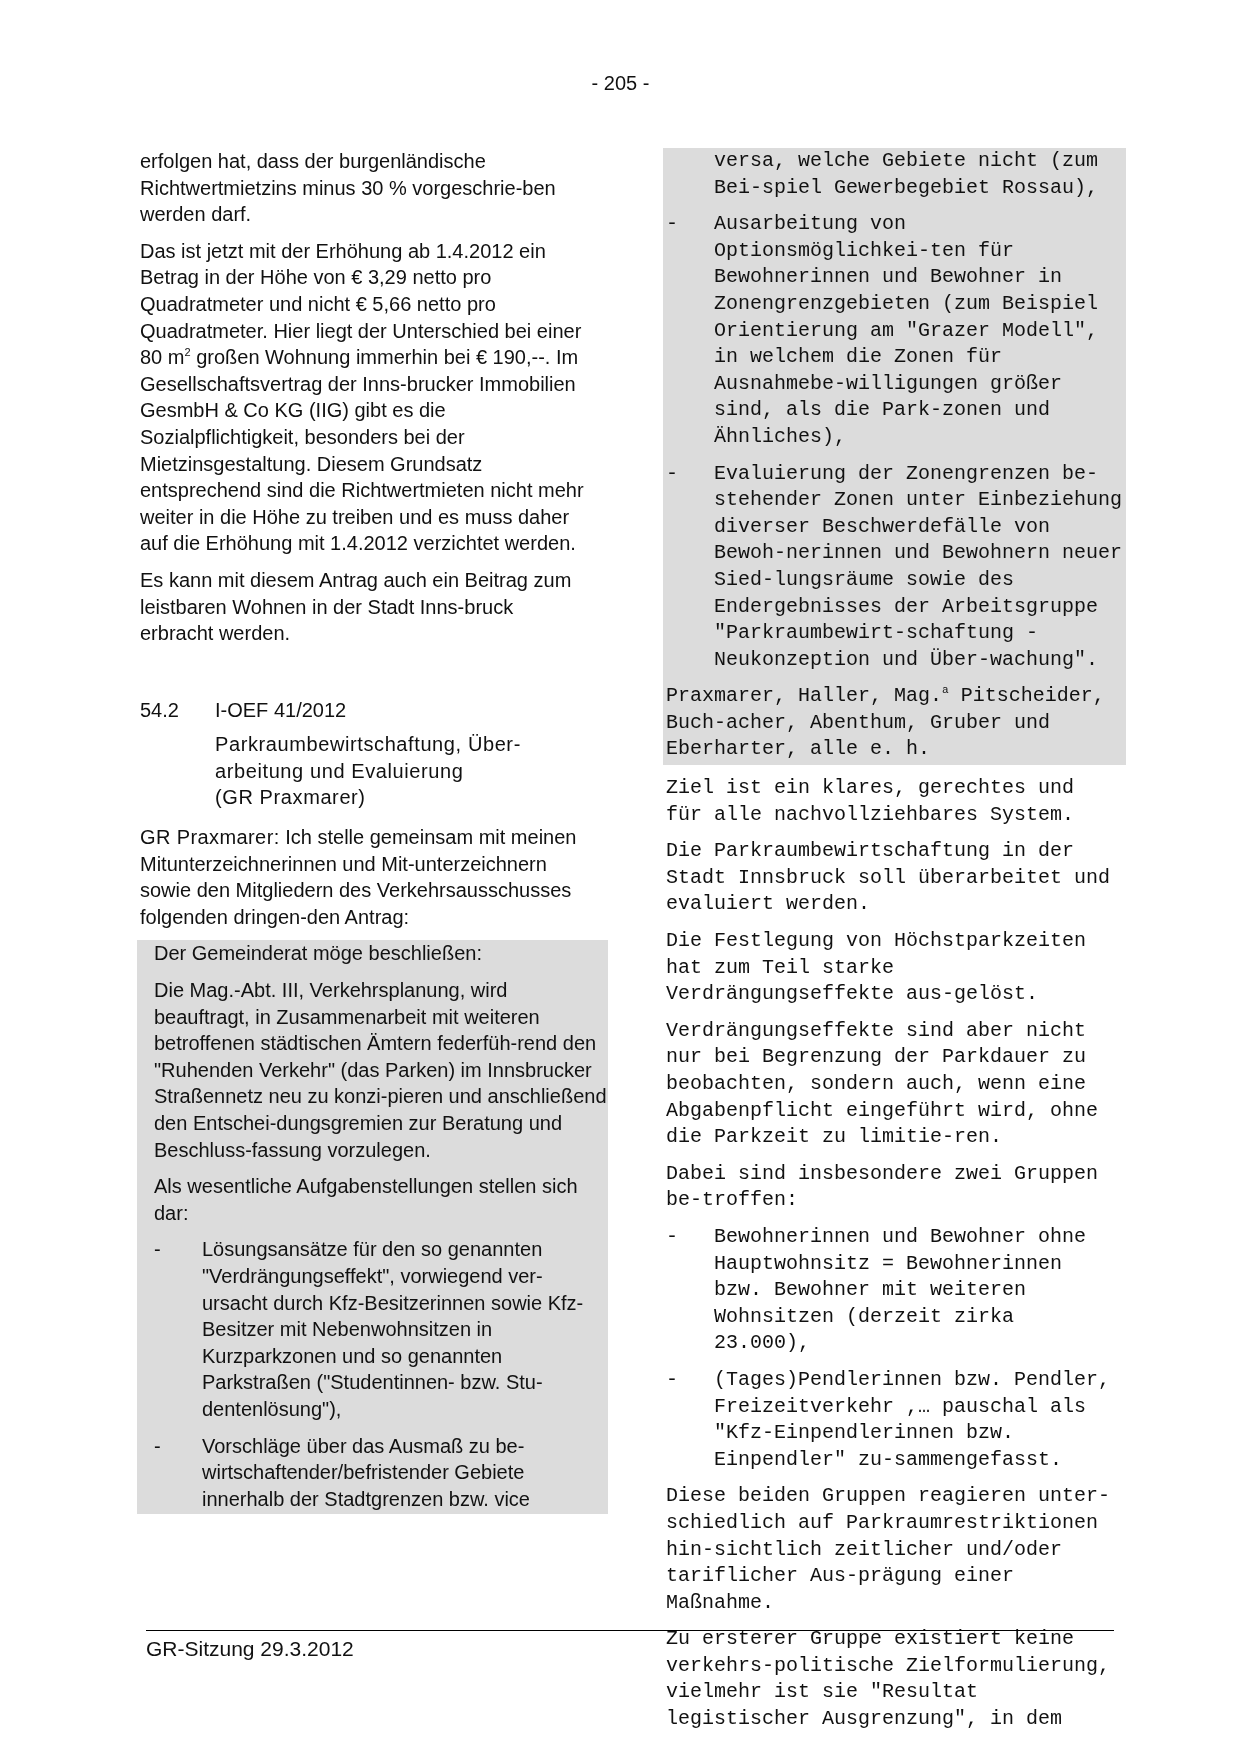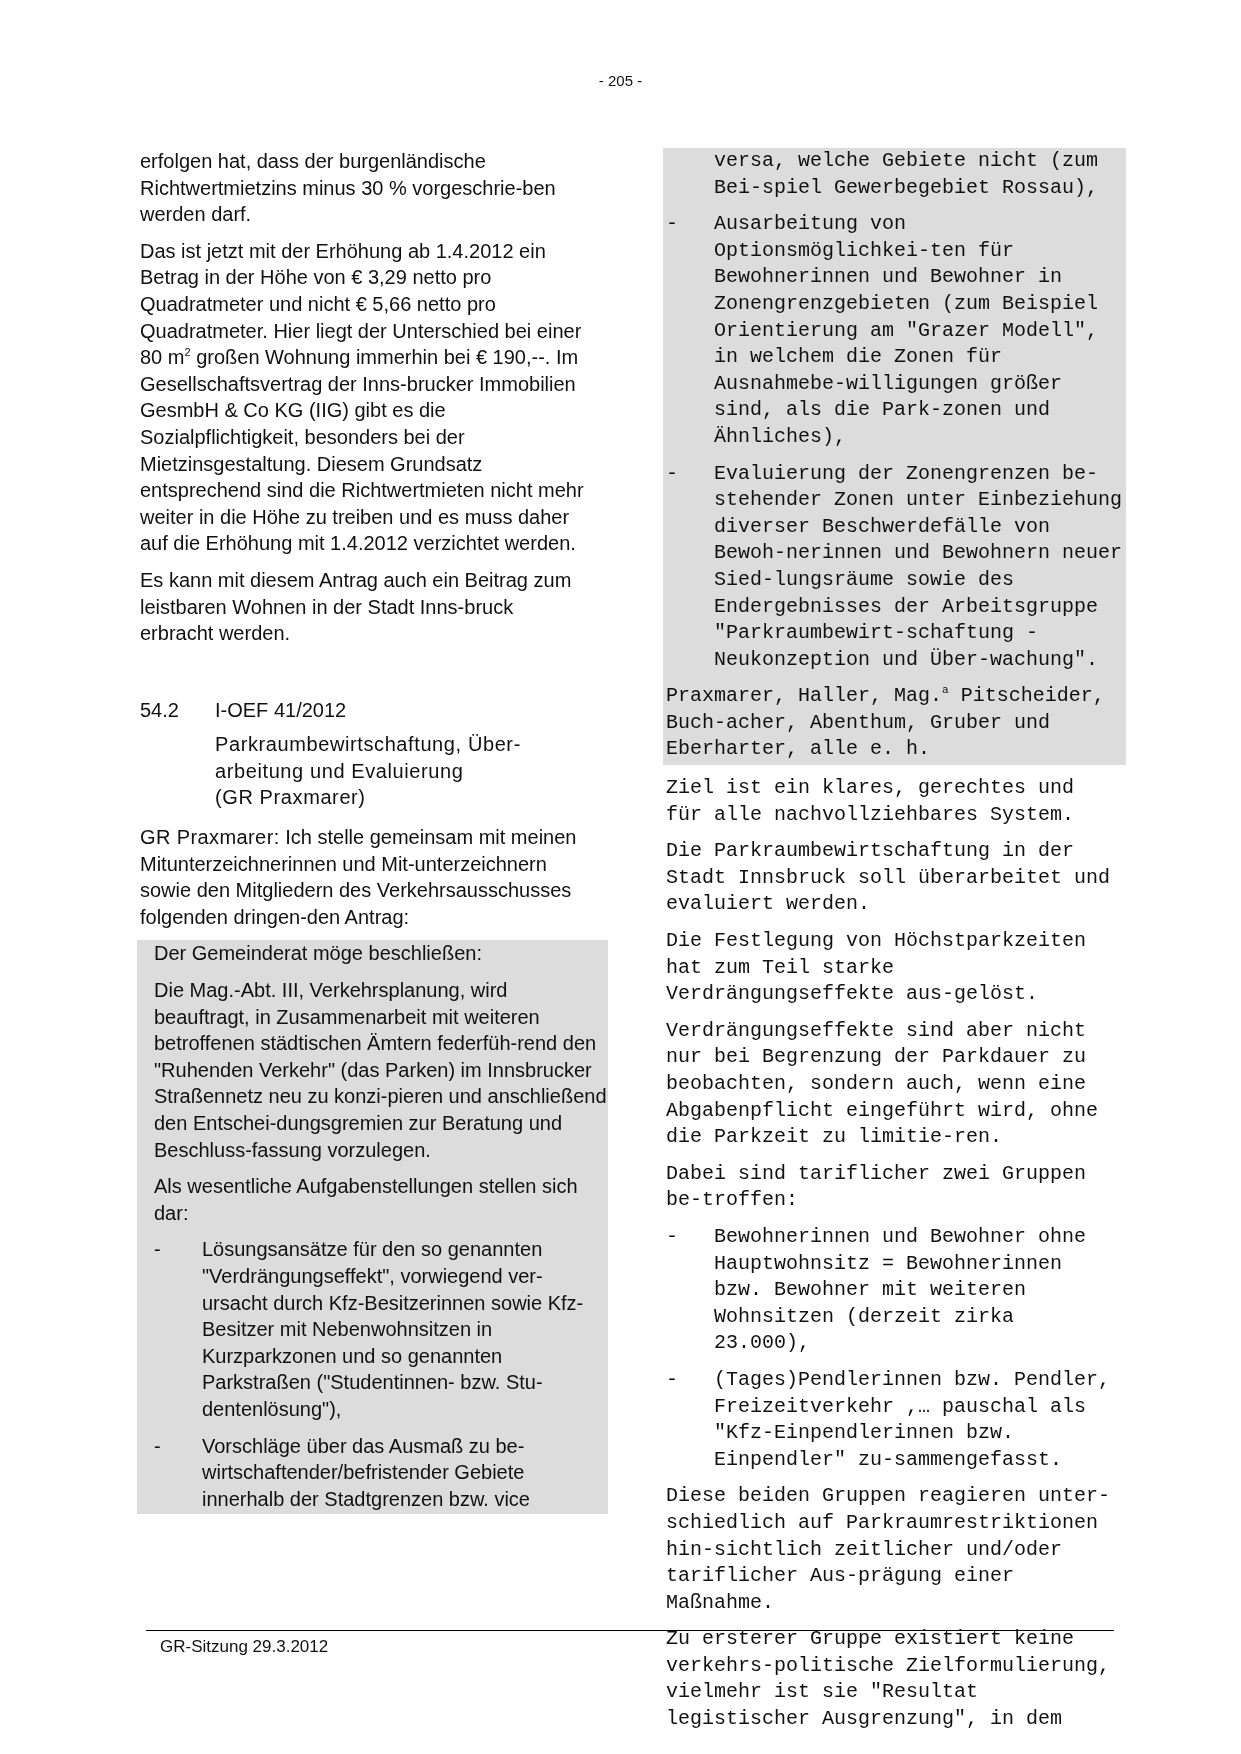--- a/index.html
+++ b/index.html
@@ -2,21 +2,21 @@
 <html><head>
 <meta charset="utf-8">
 <style>
   html, body { margin: 0; padding: 0; background: #ffffff; }
   body {
     width: 1241px; height: 1754px; position: relative; overflow: hidden;
     font-family: "Liberation Sans", sans-serif; color: #111111;
   }
   .page-number {
     position: absolute; top: 72px; left: 0; width: 1241px; text-align: center;
-    font-size: 15px;
+    font-size: 20px;
   }
   .col {
     position: absolute; top: 148px; width: 450px;
     font-size: 20px; line-height: 26.6px;
   }
   .col-left { left: 140px; }
   .col-right { left: 666px; font-family: Liberation Mono, monospace; }
   p { margin: 0 0 10px 0; }
   .shade { background: #dcdcdc; }
   .shade-left { margin-left: -3px; padding-left: 17px; width: 454px; }
@@ -28,21 +28,21 @@
   .item-head { display: flex; margin-top: 50px; margin-bottom: 8px; }
   .item-num { width: 75px; }
   .item-title { padding-left: 75px; letter-spacing: 0.6px; margin-bottom: 13px; }
   .speaker { letter-spacing: 0.4px; text-align: right; }
   sup { font-size: 11px; line-height: 0; }
   .footer-rule {
     position: absolute; left: 146px; top: 1630px; width: 968px; height: 0;
     border-top: 1.5px solid #000;
   }
   .footer-text {
-    position: absolute; left: 160px; top: 1637px; font-size: 17px;
+    position: absolute; left: 146px; top: 1637px; font-size: 21px;
   }
   .nl { display: block; }
 </style>
 </head>
 <body>
 
 <div class="page-number">- 205 -</div>
 
 <div class="col col-left">
   <p>erfolgen hat, dass der burgenländische Richtwertmietzins minus 30 % vorgeschrie-ben werden darf.</p>
@@ -87,21 +87,21 @@
       <span class="dash">-</span>
       <span class="btext">Evaluierung der Zonengrenzen be-stehender Zonen unter Einbeziehung diverser Beschwerdefälle von Bewoh-nerinnen und Bewohnern neuer Sied-lungsräume sowie des Endergebnisses der Arbeitsgruppe "Parkraumbewirt-schaftung - Neukonzeption und Über-wachung".</span>
     </div>
     <p style="margin-bottom:0;padding-bottom:2px;"><span>Praxmarer, Haller, Mag.</span><sup>a</sup><span> Pitscheider, Buch-acher, Abenthum, Gruber und Eberharter, alle e. h.</span></p>
   </div>
   <div style="height:10px;"></div>
   <p>Ziel ist ein klares, gerechtes und für alle nachvollziehbares System.</p>
   <p>Die Parkraumbewirtschaftung in der Stadt Innsbruck soll überarbeitet und evaluiert werden.</p>
   <p>Die Festlegung von Höchstparkzeiten hat zum Teil starke Verdrängungseffekte aus-gelöst.</p>
   <p>Verdrängungseffekte sind aber nicht nur bei Begrenzung der Parkdauer zu beobachten, sondern auch, wenn eine Abgabenpflicht eingeführt wird, ohne die Parkzeit zu limitie-ren.</p>
-  <p>Dabei sind tariflicher zwei Gruppen be-troffen:</p>
+  <p>Dabei sind insbesondere zwei Gruppen be-troffen:</p>
   <div class="bullet">
     <span class="dash">-</span>
     <span class="btext">Bewohnerinnen und Bewohner ohne Hauptwohnsitz = Bewohnerinnen bzw. Bewohner mit weiteren Wohnsitzen (derzeit zirka 23.000),</span>
   </div>
   <div class="bullet">
     <span class="dash">-</span>
     <span class="btext">(Tages)Pendlerinnen bzw. Pendler, Freizeitverkehr ,… pauschal als "Kfz-Einpendlerinnen bzw. Einpendler" zu-sammengefasst.</span>
   </div>
   <p>Diese beiden Gruppen reagieren unter-schiedlich auf Parkraumrestriktionen hin-sichtlich zeitlicher und/oder tariflicher Aus-prägung einer Maßnahme.</p>
   <p>Zu ersterer Gruppe existiert keine verkehrs-politische Zielformulierung, vielmehr ist sie "Resultat legistischer Ausgrenzung", in dem</p>

